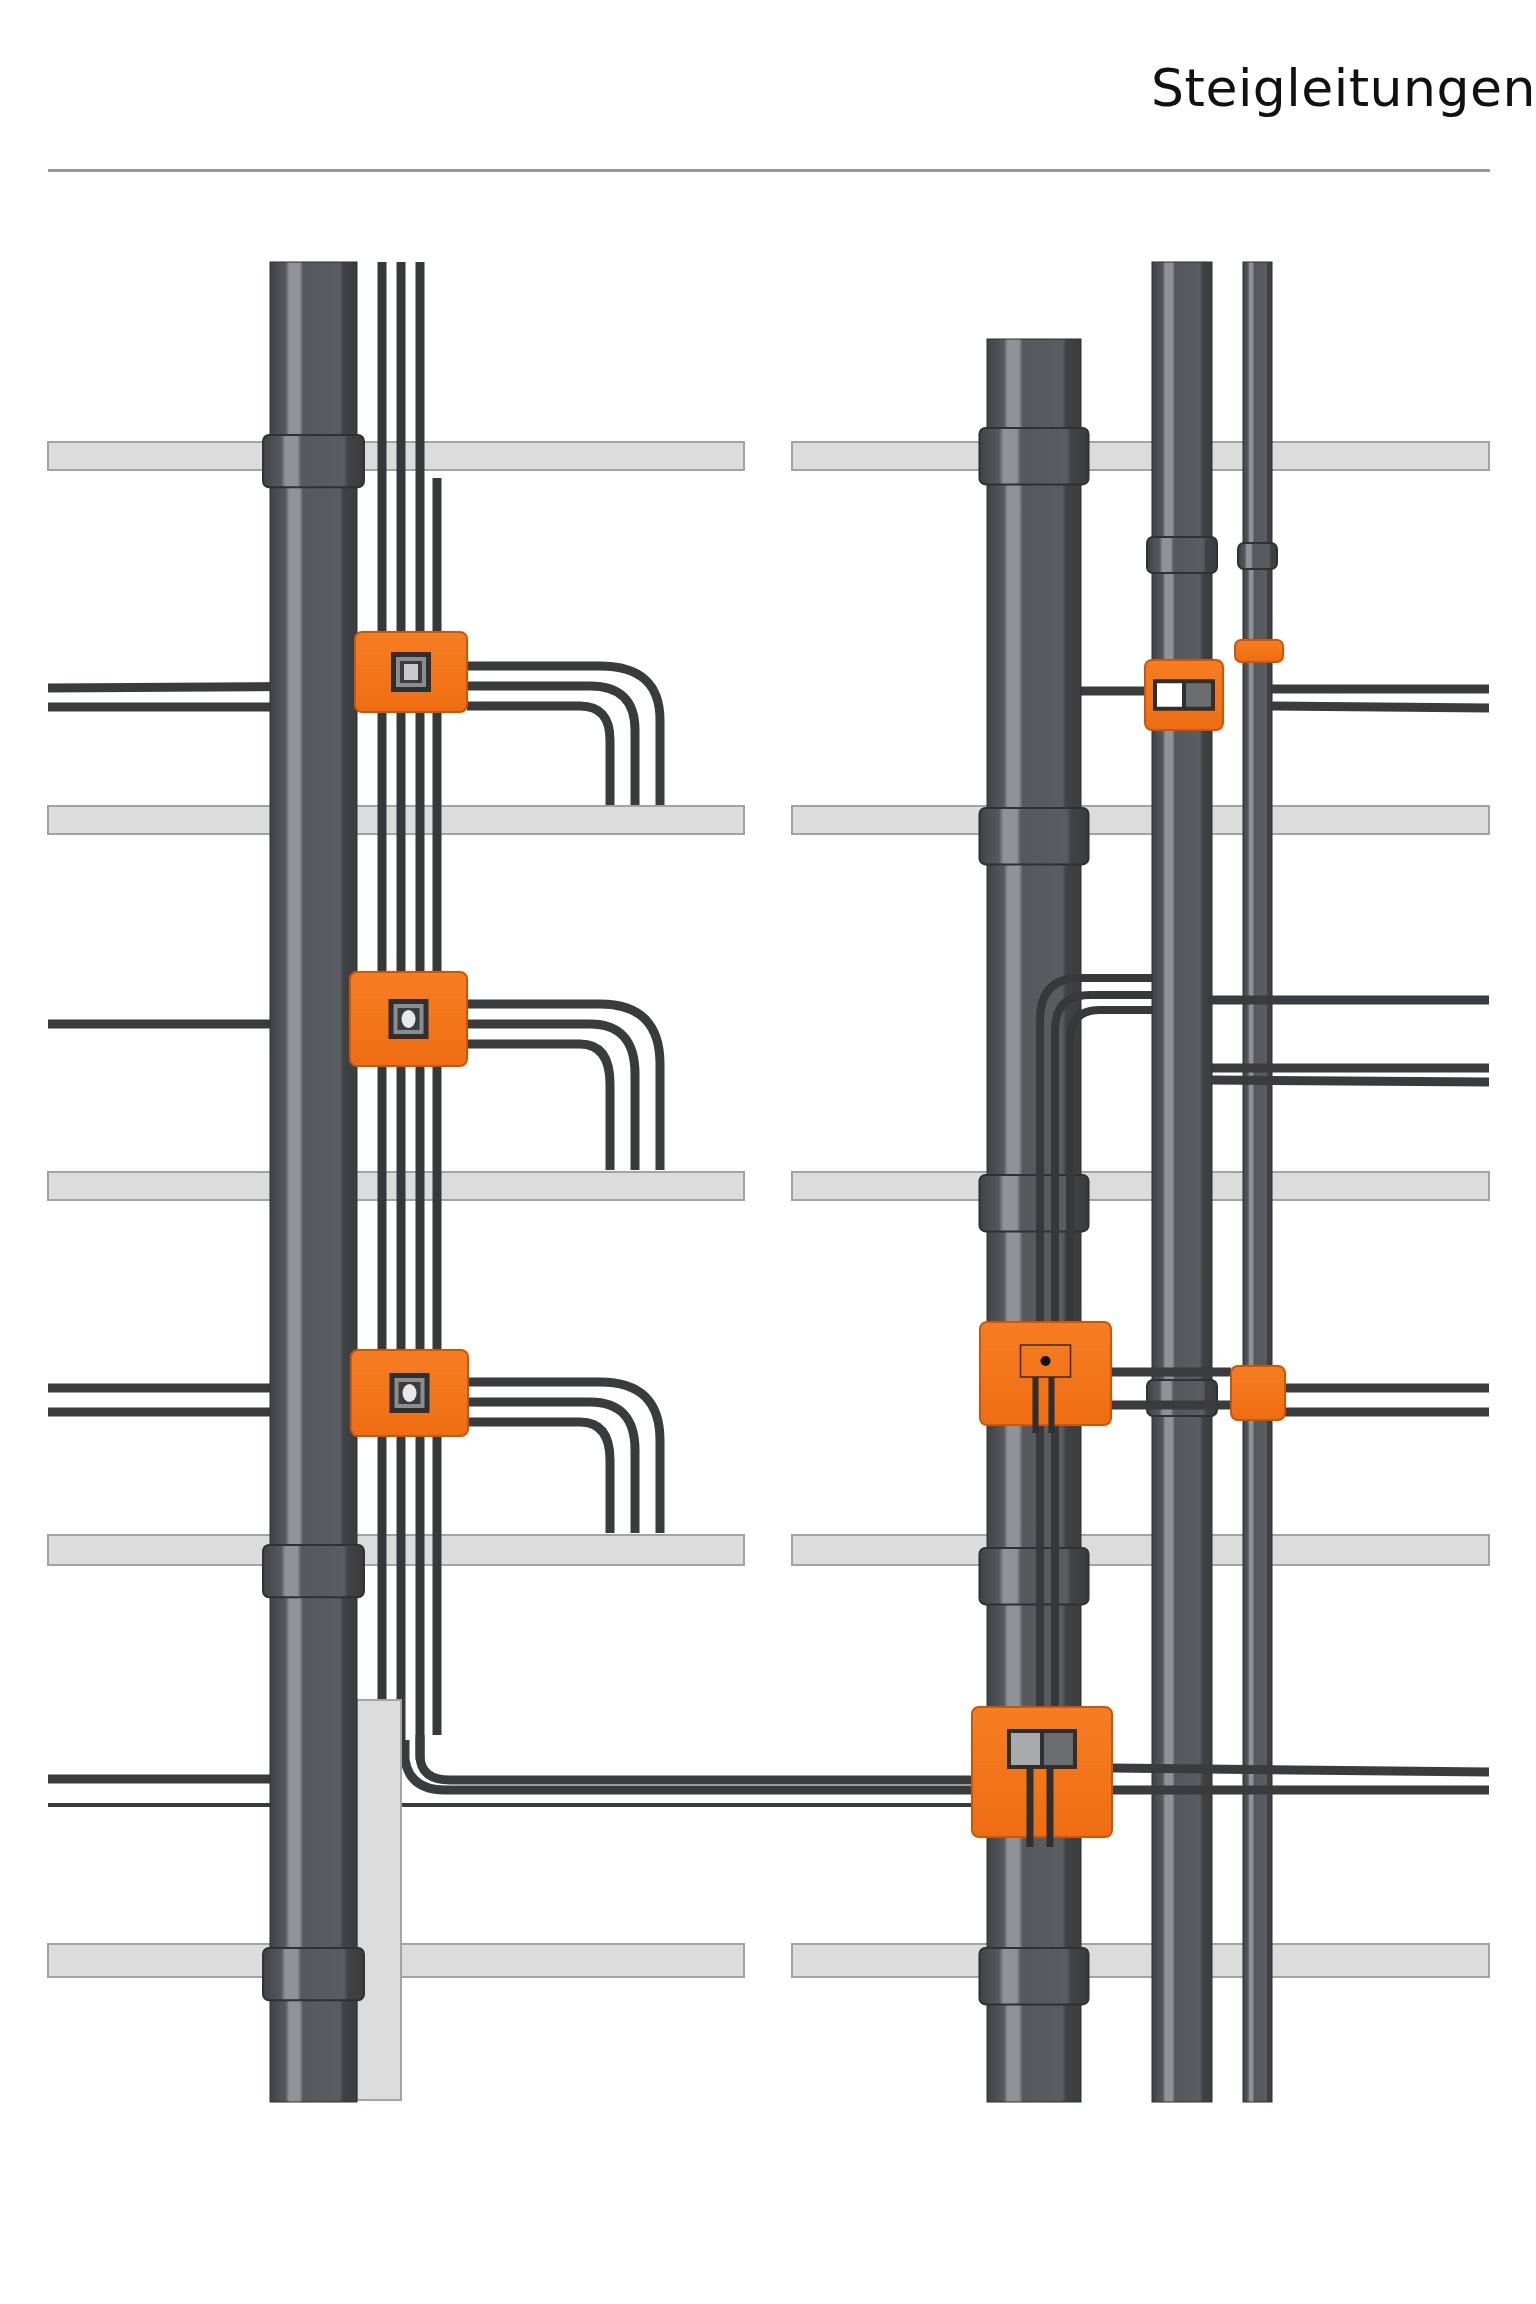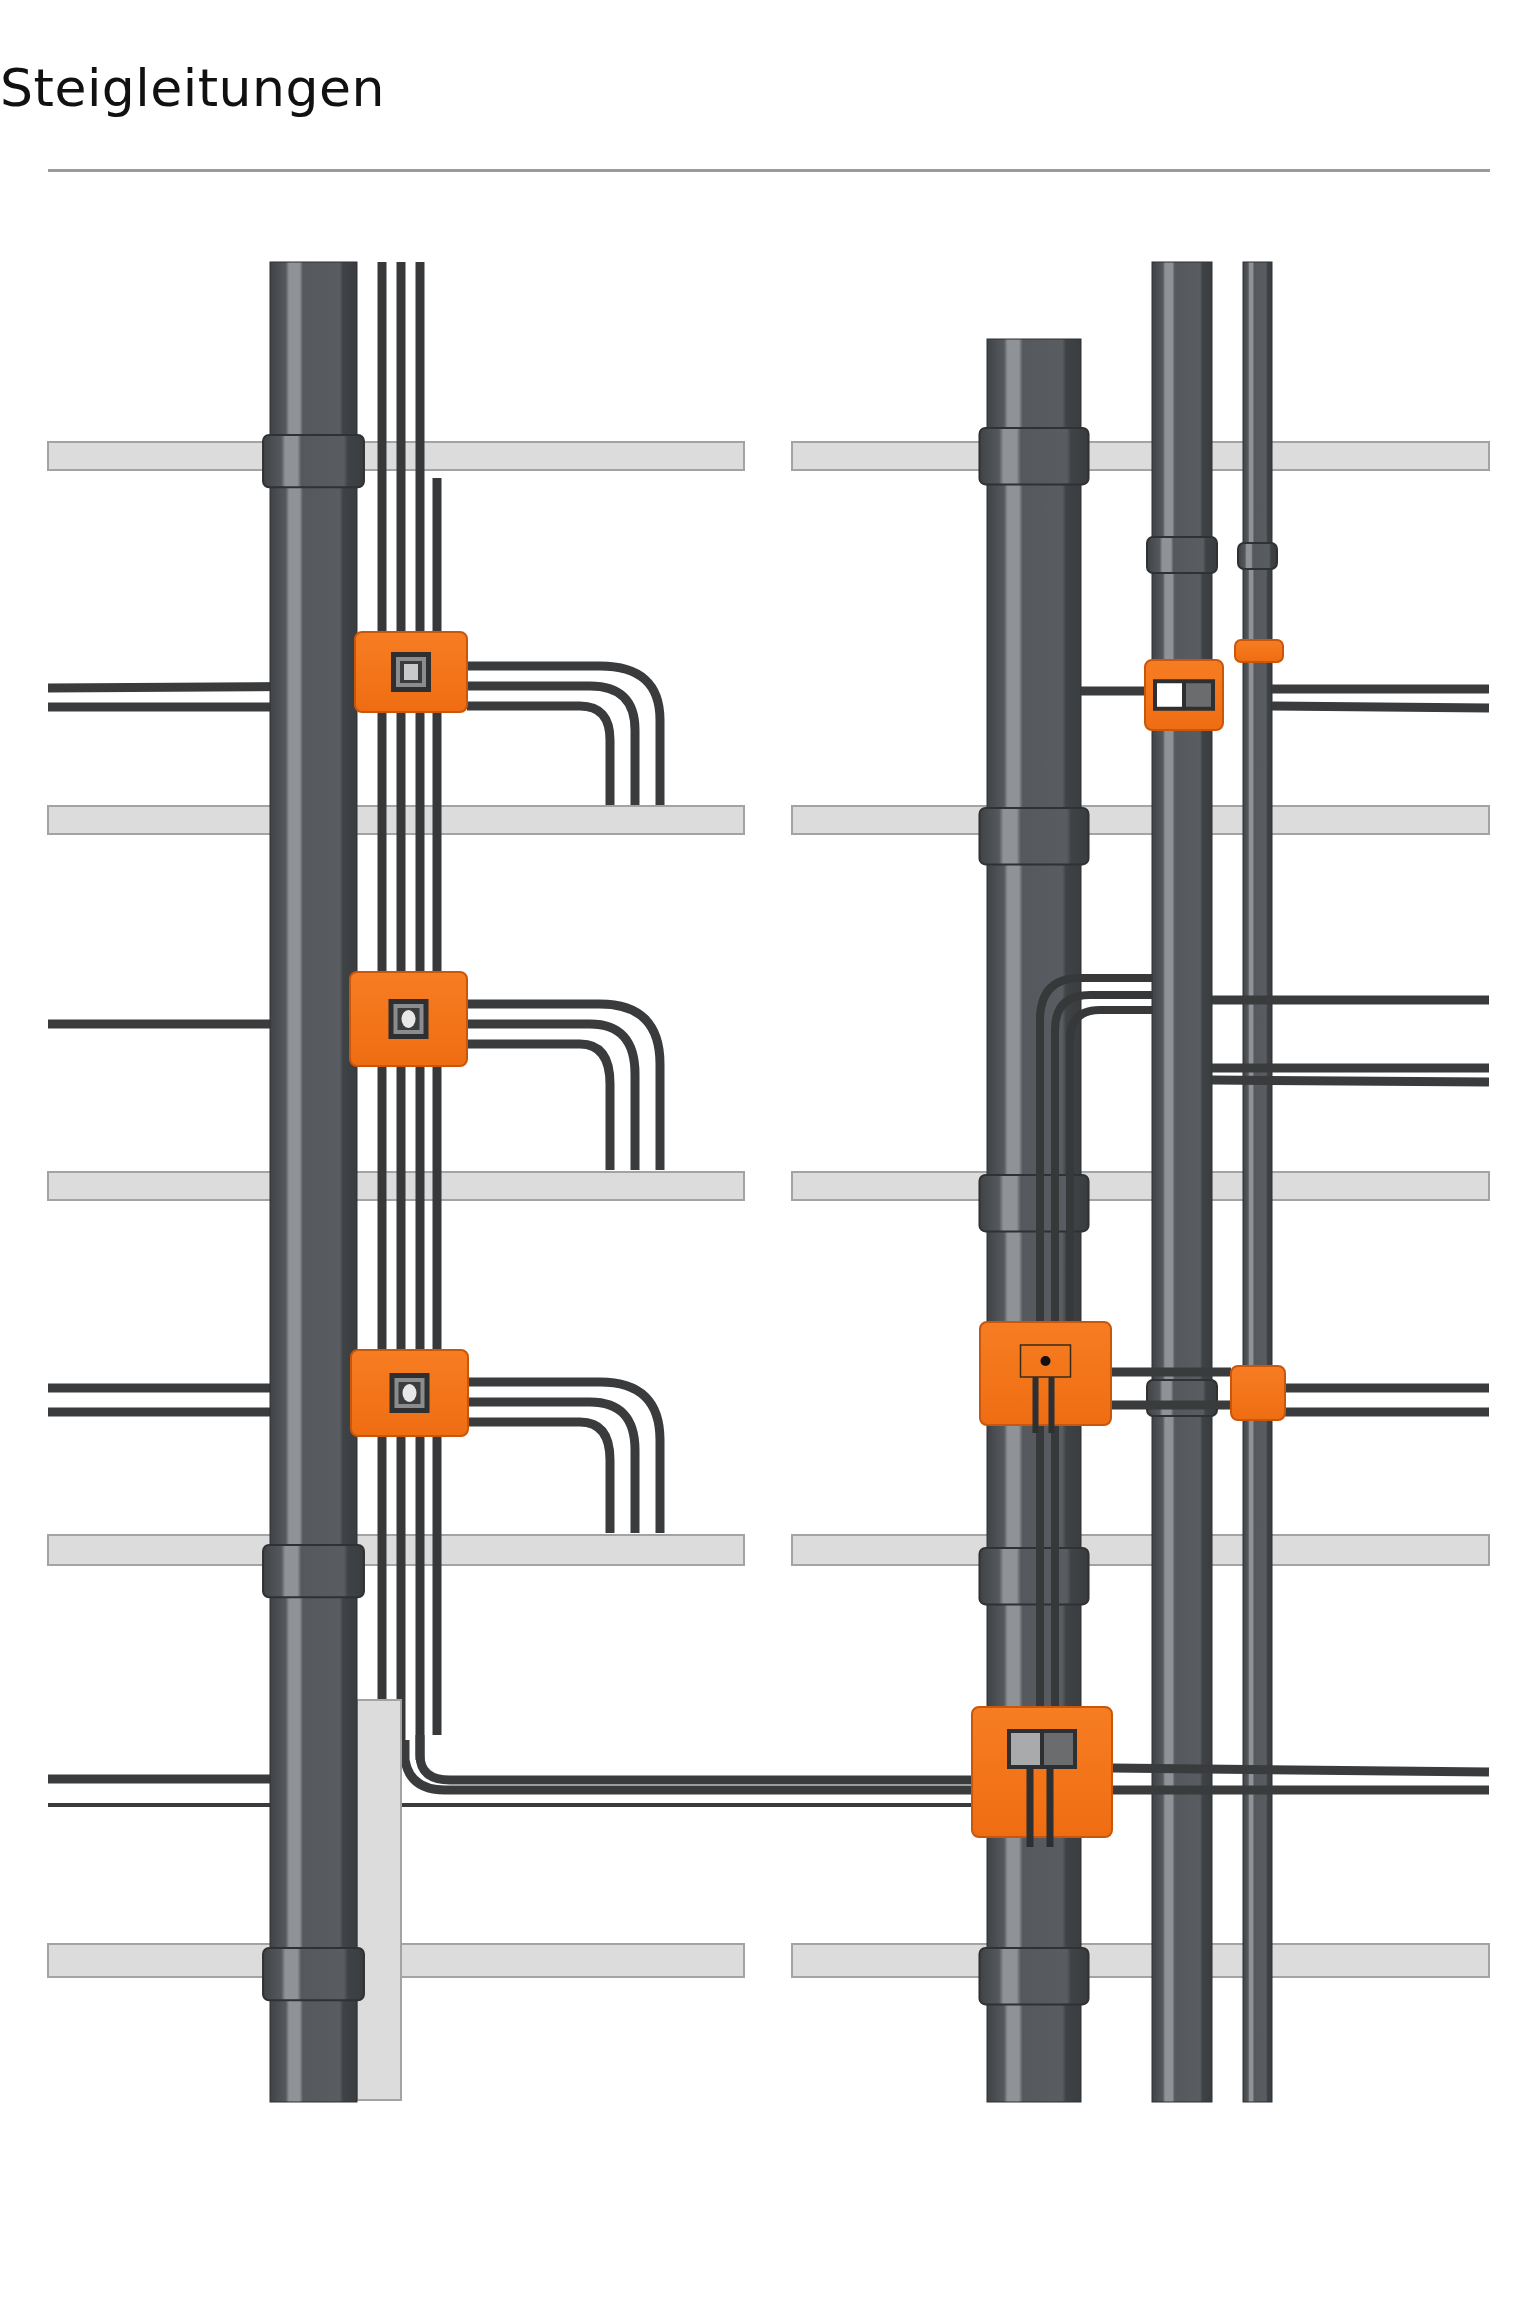--- a/index.html
+++ b/index.html
@@ -1,17 +1,17 @@
 <!DOCTYPE html>
 <html><head>
 <meta charset="utf-8">
 <style>
   html, body { margin:0; padding:0; background:#ffffff; }
   body { width:1536px; height:2304px; position:relative; overflow:hidden; font-family:"DejaVu Sans", sans-serif; }
-  .title { position:absolute; left:0; top:58px; width:1536px; text-align:left; font-size:52px; color:#111; letter-spacing:0.5px; }
+  .title { position:absolute; left:0; top:58px; width:1536px; text-align:right; font-size:52px; color:#111; letter-spacing:0.5px; }
   .rule { position:absolute; left:48px; top:169px; width:1442px; height:3px; background:#9a9a9a; }
   #diagram { position:absolute; left:0; top:0; }
 </style>
 </head>
 <body>
 
 <div class="title">Steigleitungen</div>
 <div class="rule"></div>
 
 <svg id="diagram" width="1536" height="2304" viewBox="0 0 1536 2304" xmlns="http://www.w3.org/2000/svg">

